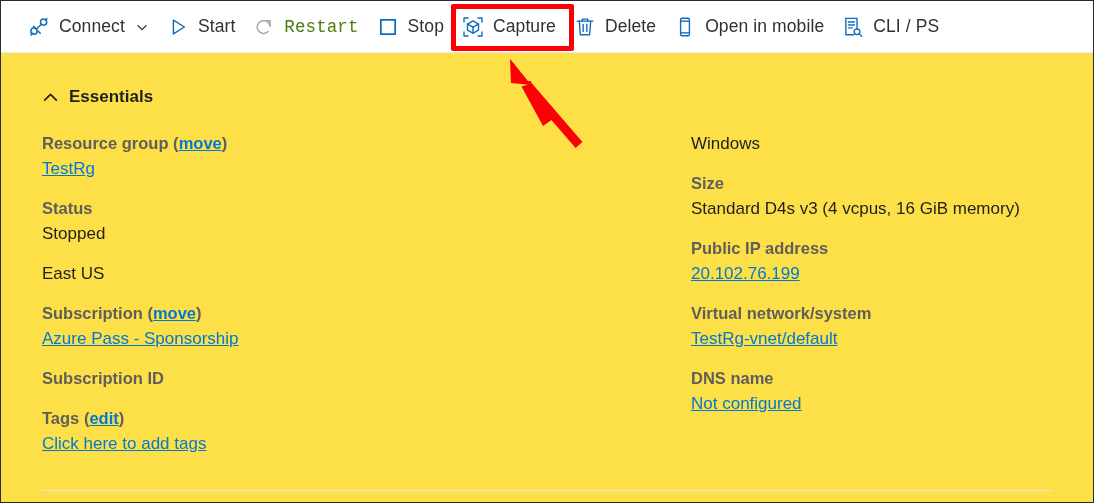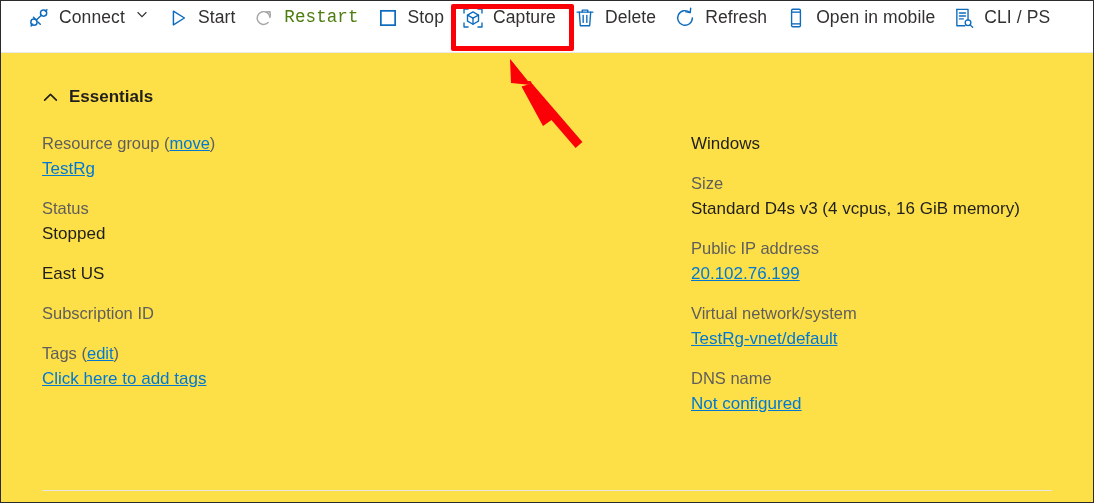--- a/index.html
+++ b/index.html
@@ -29,21 +29,21 @@
     height: 52px;
     display: flex;
     align-items: center;
     padding-left: 18px;
     box-sizing: border-box;
     background: #ffffff;
     border-bottom: 1px solid #eaeaea;
   }
   .tb-item {
     display: flex;
-    align-items: flex-start;
+    align-items: center;
     height: 40px;
     padding: 0 9px;
     cursor: pointer;
     white-space: nowrap;
     user-select: none;
   }
   .tb-item .tb-icon {
     display: inline-flex;
     align-items: center;
     justify-content: center;
@@ -104,20 +104,21 @@
   .col-left { left: 41px; width: 620px; }
   .col-right { left: 690px; width: 380px; }
 
   .field { margin-bottom: 15px; }
   .field:last-child { margin-bottom: 0; }
   .f-label {
     font-size: 16.5px;
     color: #605e5c;
     line-height: 25px;
     white-space: nowrap;
+    font-weight: bold;
   }
   .f-value {
     font-size: 17px;
     color: #201f1e;
     line-height: 25px;
     white-space: nowrap;
   }
   a.lnk, .lnk {
     color: #0078d4;
     text-decoration: underline;
@@ -237,29 +238,20 @@
             <path d="M5.8 5.6 L6.9 20.4 L17.1 20.4 L18.2 5.6"></path>
             <path d="M9 5.6 L9 3.4 L15 3.4 L15 5.6"></path>
             <line x1="10" y1="9.2" x2="10" y2="16.8"></line>
             <line x1="14" y1="9.2" x2="14" y2="16.8"></line>
           </g>
         </svg>
       </span>
       <span class="tb-label">Delete</span>
     </div>
 
-    <div class="tb-item">
-      <span class="tb-icon">
-        <svg viewBox="0 0 24 24" width="22" height="22">
-          <path d="M20 12 A8 8 0 1 1 17.2 5.9" fill="none" stroke="#0f6cbd" stroke-width="1.6" stroke-linecap="round"></path>
-          <polyline points="12.9,5.3 17.7,5.9 18.2,1.4" fill="none" stroke="#0f6cbd" stroke-width="1.6" stroke-linecap="round" stroke-linejoin="round"></polyline>
-        </svg>
-      </span>
-      <span class="tb-label">Refresh</span>
-    </div>
 
     <div class="tb-item">
       <span class="tb-icon">
         <svg viewBox="0 0 24 24" width="22" height="22">
           <g fill="none" stroke="#0f6cbd" stroke-width="1.5" stroke-linejoin="round">
             <rect x="7.2" y="2.4" width="9.6" height="19.2" rx="1.3"></rect>
             <line x1="7.2" y1="5.6" x2="16.8" y2="5.6"></line>
             <line x1="7.2" y1="18.4" x2="16.8" y2="18.4"></line>
           </g>
         </svg>
@@ -306,20 +298,24 @@
 
       <div class="field">
         <div class="f-label">Status</div>
         <div class="f-value">Stopped</div>
       </div>
 
       <div class="field">
         <div class="f-value">East US</div>
       </div>
 
+      <div class="field">
+        <div class="f-label"><span>Subscription</span><span class="paren"> (</span><span class="lnk">move</span><span class="paren">)</span></div>
+        <div class="f-value"><span class="lnk">Azure Pass - Sponsorship</span></div>
+      </div>
 
       <div class="field">
         <div class="f-label">Subscription ID</div>
       </div>
 
       <div class="field">
         <div class="f-label"><span>Tags</span><span class="paren"> (</span><span class="lnk">edit</span><span class="paren">)</span></div>
         <div class="f-value"><span class="lnk">Click here to add tags</span></div>
       </div>
 

